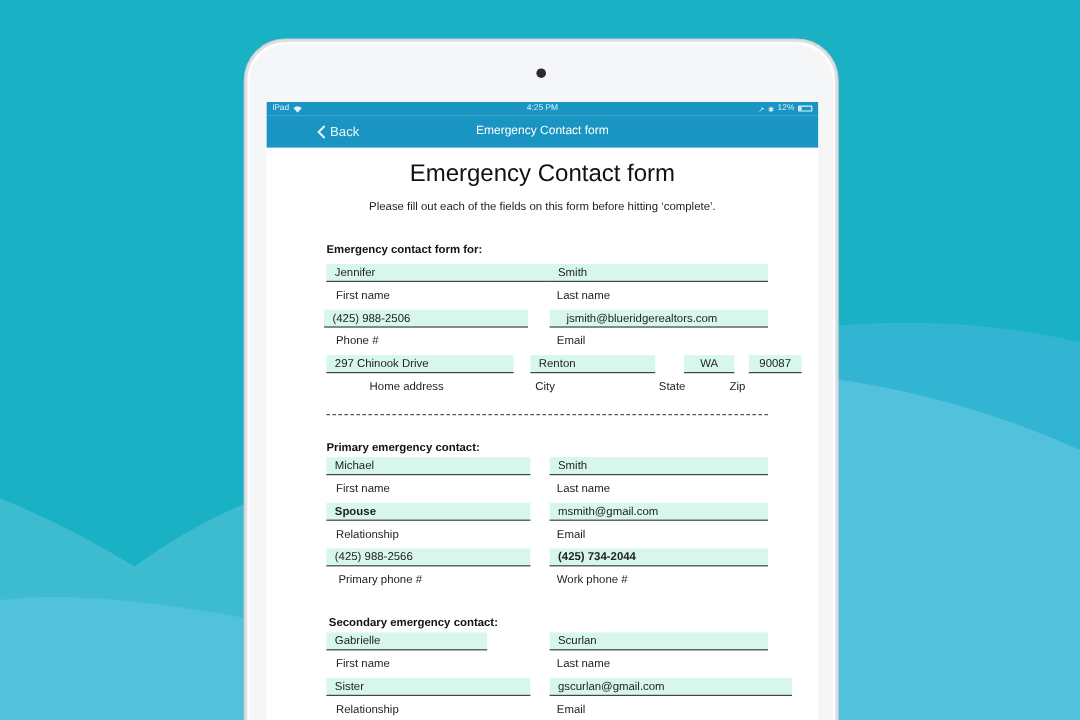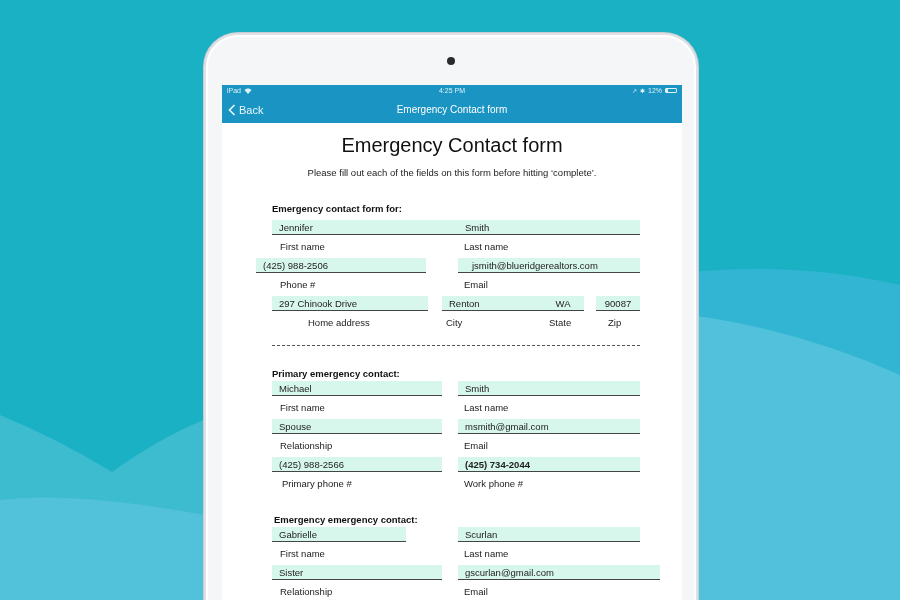--- a/index.html
+++ b/index.html
@@ -47,21 +47,21 @@
   .statusbar .right { margin-left: auto; display: flex; align-items: center; gap: 3px; }
   .battery {
     width: 12px; height: 5px; border: 1px solid #dff3fb; border-radius: 1px; position: relative;
   }
   .battery::after { content: ""; position: absolute; left: 0; top: 0; width: 2px; height: 3px; background: #dff3fb; }
   .navbar {
     height: 27px;
     background: #1a94c2;
     color: #ffffff;
     position: relative;
-    display: flex; align-items: center;
+    display: flex; align-items: center; padding-left: 36px;
   }
   .back {
     display: flex; align-items: center; gap: 3px;
     padding-left: 6px;
     font-size: 11px;
     color: #e9f7fc;
     cursor: pointer;
   }
   .back svg { width: 8px; height: 12px; }
   .nav-title {
@@ -82,21 +82,21 @@
   }
   .field {
     position: absolute;
     height: 15px;
     background: #d8f7ec;
     border-bottom: 1px solid #444;
     font-size: 9.5px; color: #222;
     padding: 2px 0 0 7px;
     white-space: nowrap; overflow: hidden;
   }
-  .field.center { text-align: center; padding-left: 0; }
+  .field.center { text-align: center; padding-left: 0; margin-left: 28px; }
   .label {
     position: absolute; font-size: 9.5px; color: #222;
   }
   .divider {
     position: absolute; left: 50px; width: 368px; top: 222px;
     border-top: 1px dashed #555;
   }
 </style>
 </head>
 <body>
@@ -143,21 +143,21 @@
       <div class="form-title">Emergency Contact form</div>
       <div class="form-sub">Please fill out each of the fields on this form before hitting ‘complete’.</div>
 
       <div class="section-h" style="left:50px; top:80px;">Emergency contact form for:</div>
 
       <div class="field" style="left:50px; top:97px; width:206px;">Jennifer</div>
       <div class="label" style="left:58px; top:118px;">First name</div>
       <div class="field" style="left:236px; top:97px; width:182px;">Smith</div>
       <div class="label" style="left:242px; top:118px;">Last name</div>
 
-      <div class="field" style="left:34px; top:135px; width:170px;">(425) 988-2506</div>
+      <div class="field" style="left:48px; top:135px; width:170px;">(425) 988-2506</div>
       <div class="label" style="left:58px; top:156px;">Phone #</div>
       <div class="field" style="left:236px; top:135px; width:182px;padding-left:14px;">jsmith@blueridgerealtors.com</div>
       <div class="label" style="left:242px; top:156px;">Email</div>
 
       <div class="field" style="left:50px; top:173px; width:156px;">297 Chinook Drive</div>
       <div class="label" style="left:58px; top:194px;padding-left:28px;">Home address</div>
       <div class="field" style="left:220px; top:173px; width:104px;">Renton</div>
       <div class="label" style="left:224px; top:194px;">City</div>
       <div class="field center" style="left:320px; top:173px; width:42px;">WA</div>
       <div class="label" style="left:327px; top:194px;">State</div>
@@ -166,31 +166,31 @@
 
       <div class="divider"></div>
 
       <div class="section-h" style="left:50px; top:245px;">Primary emergency contact:</div>
 
       <div class="field" style="left:50px; top:258px; width:170px;">Michael</div>
       <div class="label" style="left:58px; top:279px;">First name</div>
       <div class="field" style="left:236px; top:258px; width:182px;">Smith</div>
       <div class="label" style="left:242px; top:279px;">Last name</div>
 
-      <div class="field" style="left:50px; top:296px; width:170px;">Spouse</div>
+      <div class="field" style="left:50px; top:296px; width:170px;font-weight:bold;">Spouse</div>
       <div class="label" style="left:58px; top:317px;">Relationship</div>
       <div class="field" style="left:236px; top:296px; width:182px;">msmith@gmail.com</div>
       <div class="label" style="left:242px; top:317px;">Email</div>
 
       <div class="field" style="left:50px; top:334px; width:170px;">(425) 988-2566</div>
       <div class="label" style="left:60px; top:355px;">Primary phone #</div>
       <div class="field" style="left:236px; top:334px; width:182px;font-weight:bold;">(425) 734-2044</div>
       <div class="label" style="left:242px; top:355px;">Work phone #</div>
 
-      <div class="section-h" style="left:52px; top:391px;">Emergency emergency contact:</div>
+      <div class="section-h" style="left:52px; top:391px;">Secondary emergency contact:</div>
 
       <div class="field" style="left:50px; top:404px; width:134px;">Gabrielle</div>
       <div class="label" style="left:58px; top:425px;">First name</div>
       <div class="field" style="left:236px; top:404px; width:182px;">Scurlan</div>
       <div class="label" style="left:242px; top:425px;">Last name</div>
 
       <div class="field" style="left:50px; top:442px; width:170px;">Sister</div>
       <div class="label" style="left:58px; top:463px;">Relationship</div>
       <div class="field" style="left:236px; top:442px; width:202px;">gscurlan@gmail.com</div>
       <div class="label" style="left:242px; top:463px;">Email</div>

